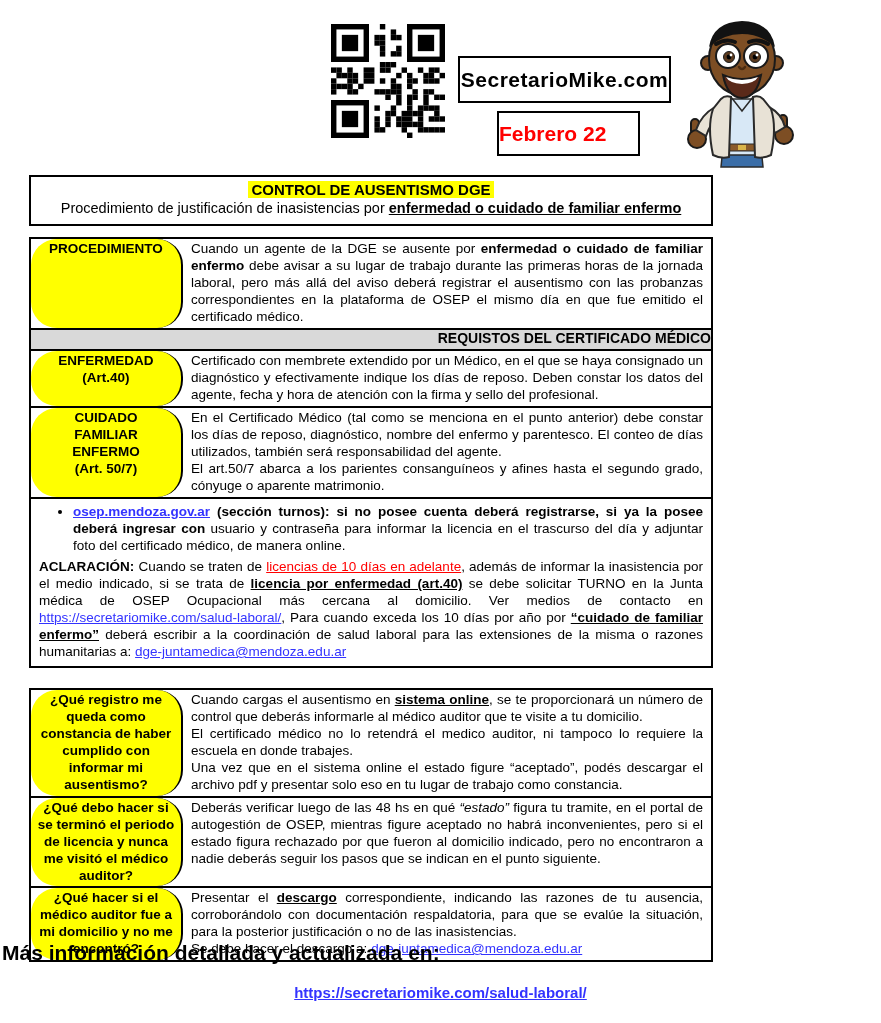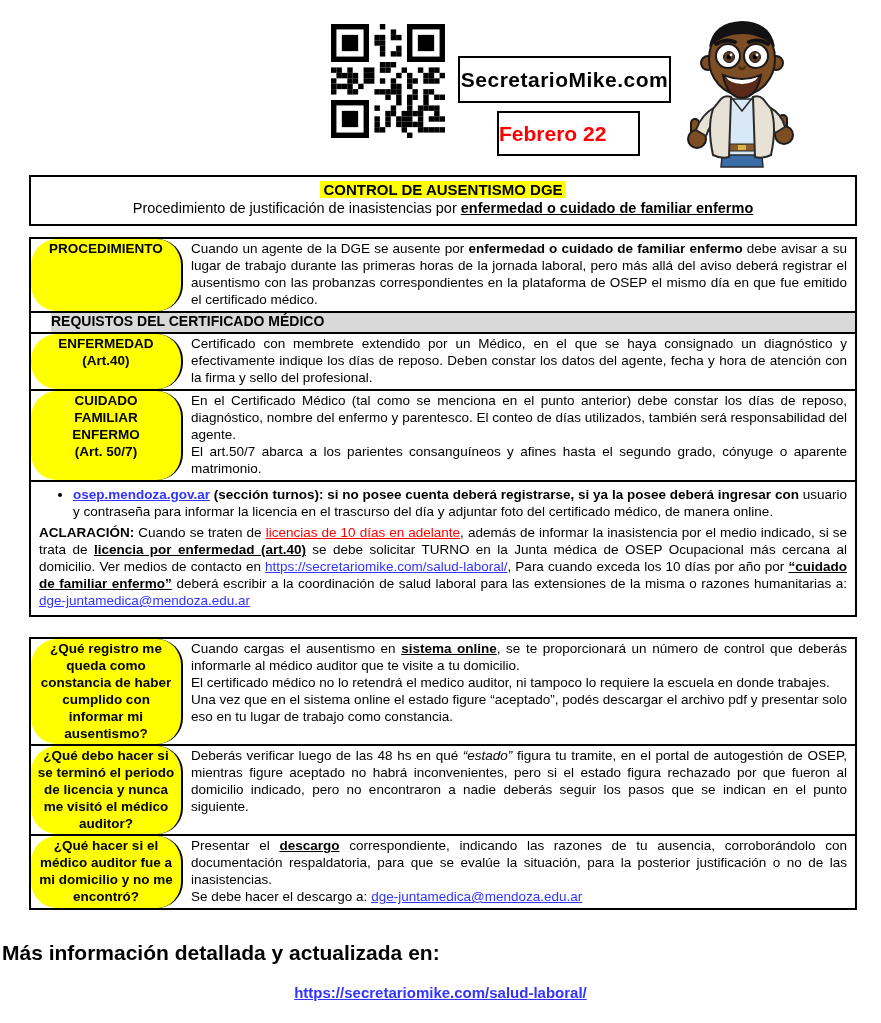--- a/index.html
+++ b/index.html
@@ -11,36 +11,36 @@
   
   .qr{position:absolute;left:331px;top:24px;width:114px;height:114px;}
   .qr svg{width:114px;height:114px;display:block;}
   .site-box{position:absolute;left:458px;top:56px;width:209px;height:43px;border:2px solid #000;
             display:flex;align-items:center;justify-content:center;font-weight:700;font-size:21px;letter-spacing:.5px;}
   .date-box{position:absolute;left:497px;top:111px;width:139px;height:41px;border:2px solid #000;
             display:flex;align-items:center;font-weight:700;font-size:21px;color:var(--red);}
   .mascot{position:absolute;left:683px;top:6px;width:118px;height:162px;}
 
   
-  .content{position:absolute;left:29px;top:175px;width:828px;font-size:13.5px;line-height:17px;}
+  .content{position:absolute;left:29px;top:175px;width:684px;font-size:13.5px;line-height:17px;}
   .box{border:2px solid #000;box-sizing:border-box;background:#fff;}
   .title-box{text-align:center;padding:3px 8px 7px;margin-bottom:11px;}
   .t-head{font-size:15px;line-height:19px;}
   .hl{background:var(--highlight);font-weight:700;padding:0 3px;}
   .t-sub{font-size:14.5px;margin-top:1px;}
 
   .tbl{width:100%;}
   .row{display:grid;grid-template-columns:152px 1fr;}
   .row + .row{border-top:2px solid #000;}
   .lbl{background:var(--highlight);border-right:2px solid #000;font-weight:700;text-align:center;
        padding:1px 5px 2px;white-space:pre-line;box-sizing:border-box;border-radius:26px;}
   .txt{padding:1px 8px 3px;text-align:justify;box-sizing:border-box;}
   .txt p{margin:0;}
-  .sec{grid-column:1/-1;background:var(--section_header);font-weight:700;text-align:left;
-       font-size:14px;padding:0 0 2px;margin-left:20px;}
+  .sec{grid-column:1/-1;background:var(--section_header);font-weight:700;text-align:right;
+       font-size:14px;padding:0 0 2px;}
   .free{grid-column:1/-1;padding:2px 8px 6px;text-align:justify;box-sizing:border-box;}
   .free ul{margin:2px 0 4px;padding-left:34px;}
   .free li{text-align:justify;}
   .free p{margin:0;}
   .qa-tbl{margin-top:20px;}
 
   
   .footer-note{position:absolute;left:2px;top:941px;font-weight:700;font-size:21px;}
   .footer-link-wrap{position:absolute;left:0;top:984px;width:881px;text-align:center;
                     font-weight:700;font-size:15px;}

